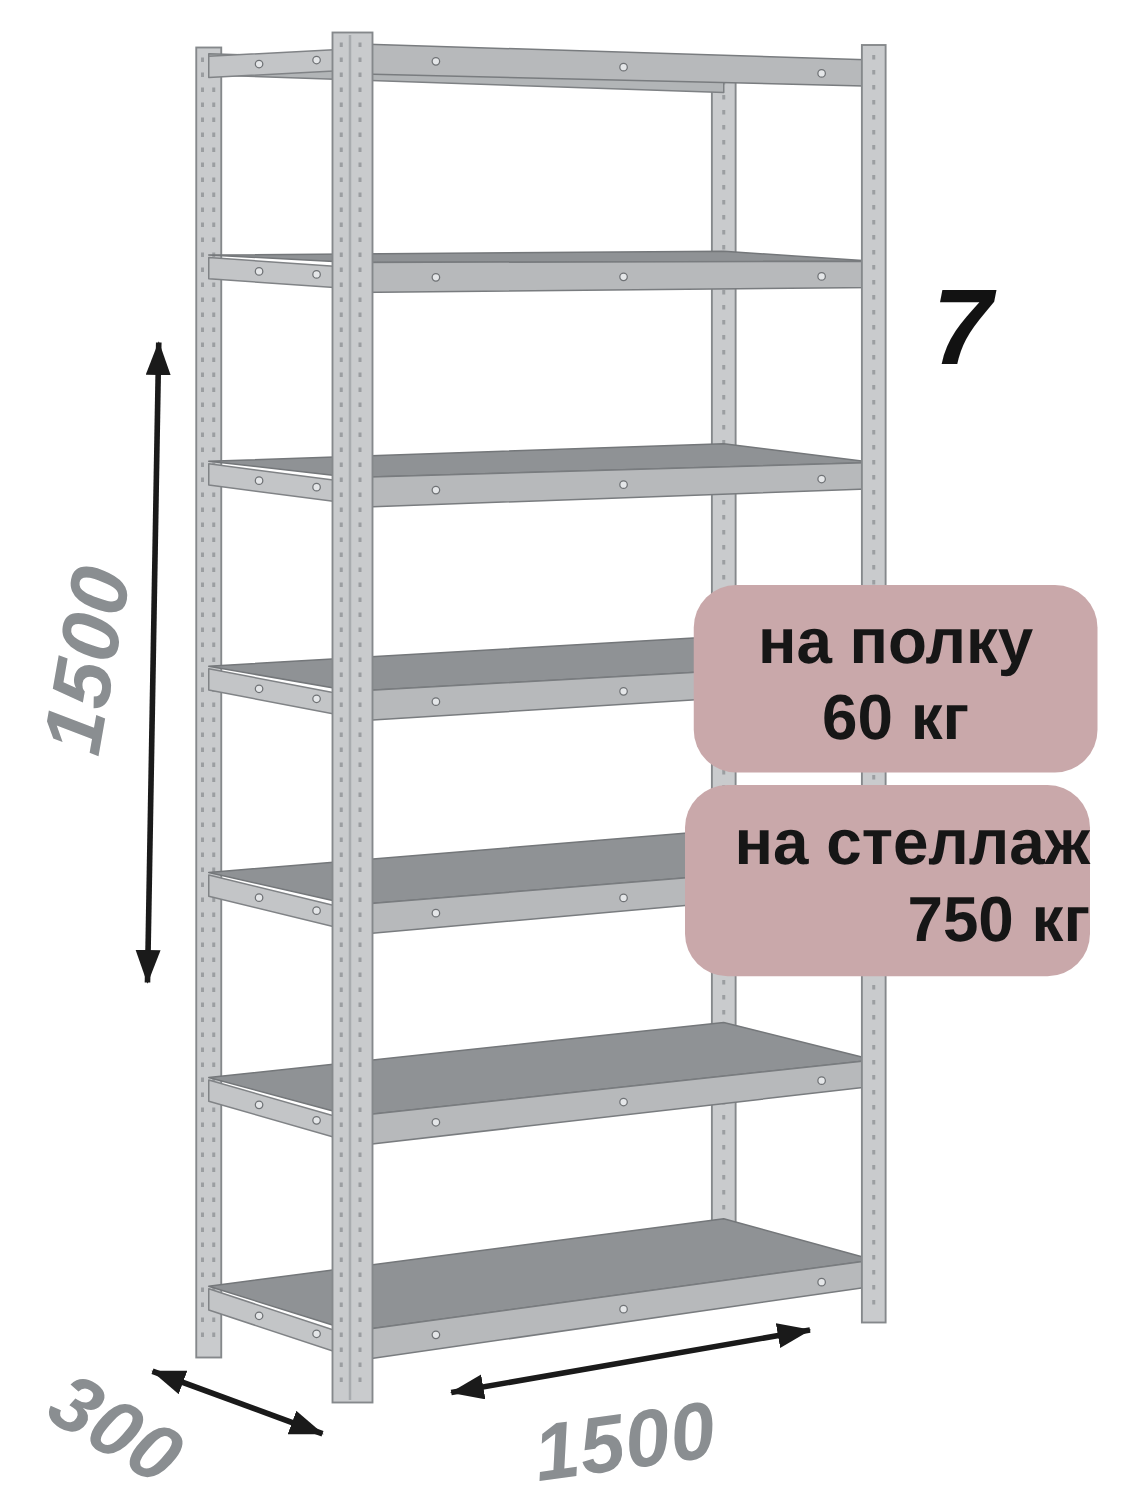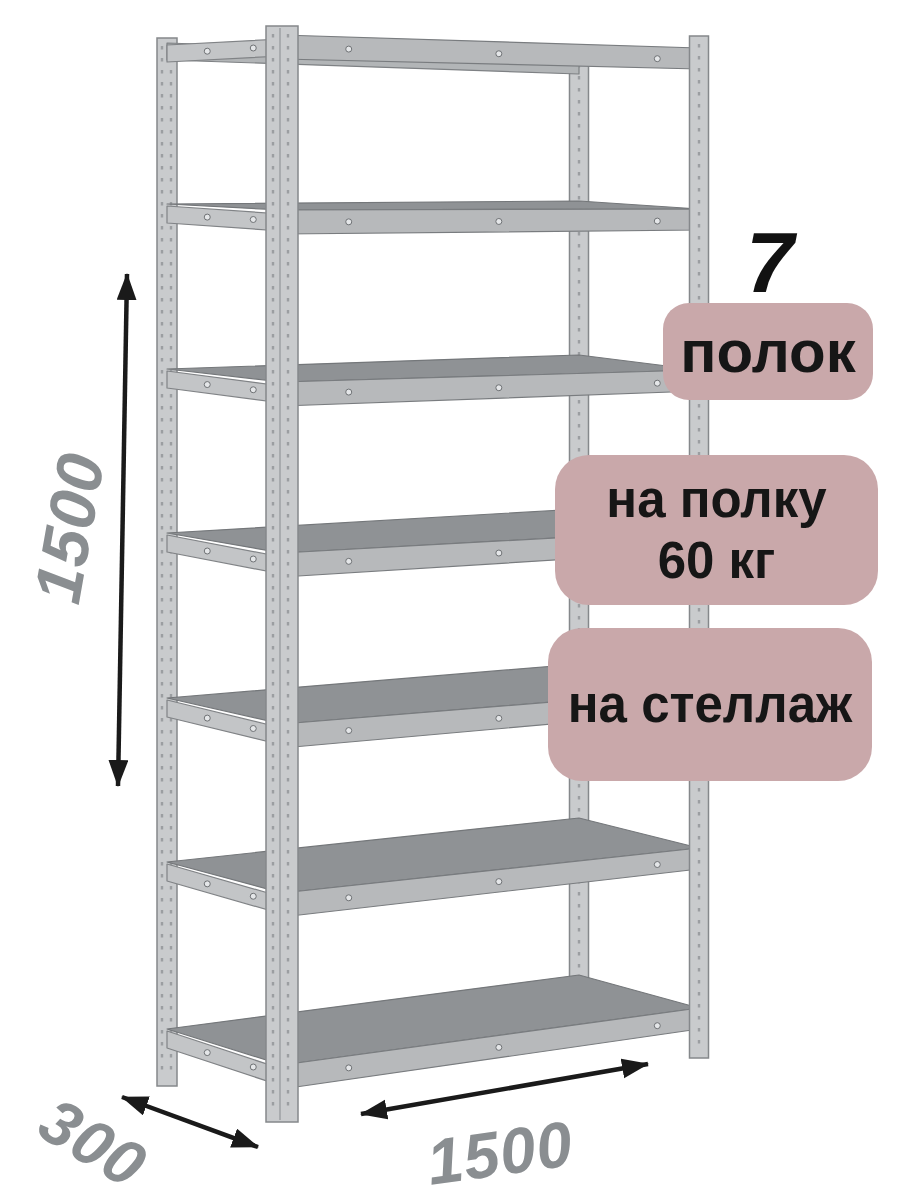--- a/index.html
+++ b/index.html
@@ -7,22 +7,22 @@
     position:relative;width:900px;height:1200px;background:var(--bg,#ffffff);
     overflow:hidden;font-family:"Liberation Sans",sans-serif;
   }
   .stage svg{position:absolute;left:0;top:0;}
   .badge{
     position:absolute;background:var(--badge-bg,#c9a8aa);color:var(--badge-text,#161616);
     font-weight:700;display:flex;flex-direction:column;align-items:center;justify-content:center;
     text-align:center;line-height:1.2;
   }
   #badge-shelf-count{left:663px;top:303px;width:210px;height:97px;border-radius:26px;font-size:60px;}
-  #badge-per-shelf{left:555px;top:455px;width:323px;height:150px;border-radius:34px;font-size:51px;}
-  #badge-per-rack{left:548px;top:628px;width:324px;height:153px;border-radius:34px;font-size:51px;}
+  #badge-per-shelf{left:555px;top:468px;width:323px;height:150px;border-radius:34px;font-size:51px;}
+  #badge-per-rack{left:548px;top:628px;width:324px;height:153px;border-radius:34px;font-size:51px;align-items:flex-end;}
   #shelf-count-number{
     position:absolute;left:695px;top:212px;width:150px;height:100px;
     display:flex;align-items:center;justify-content:center;
     font-size:86px;font-weight:800;font-style:italic;color:#121212;
   }
   .dim-label{
     fill:var(--dim-text,#8a8e91);font-style:italic;font-weight:600;
     font-family:"Liberation Sans",sans-serif;letter-spacing:1px;
   }
   .dim-arrow{stroke:var(--arrow,#1a1a1a);stroke-width:4.5;fill:none;}
@@ -116,26 +116,24 @@
       <line class="dim-arrow" x1="122" y1="1097" x2="258" y2="1147" marker-start="url(#arrow)" marker-end="url(#arrow)"></line>
       <text class="dim-label" x="93" y="1165" font-size="64" text-anchor="middle" transform="rotate(31 93 1143)">300</text>
 
       <line class="dim-arrow" x1="361" y1="1114" x2="648" y2="1064" marker-start="url(#arrow)" marker-end="url(#arrow)"></line>
       <text class="dim-label" x="500" y="1175" font-size="64" text-anchor="middle" transform="rotate(-8 500 1153)">1500</text>
     </g>
   </svg>
 
   <div id="shelf-count-number">7</div>
 
-  <div class="badge" id="badge-shelf-count">
-    <span>полок</span>
-  </div>
 
   <div class="badge" id="badge-per-shelf">
     <div>на полку</div>
     <div>60 кг</div>
   </div>
 
   <div class="badge" id="badge-per-rack">
     <div>на стеллаж</div>
+    <div>750 кг</div>
   </div>
 
 </div>
 
 </body></html>

